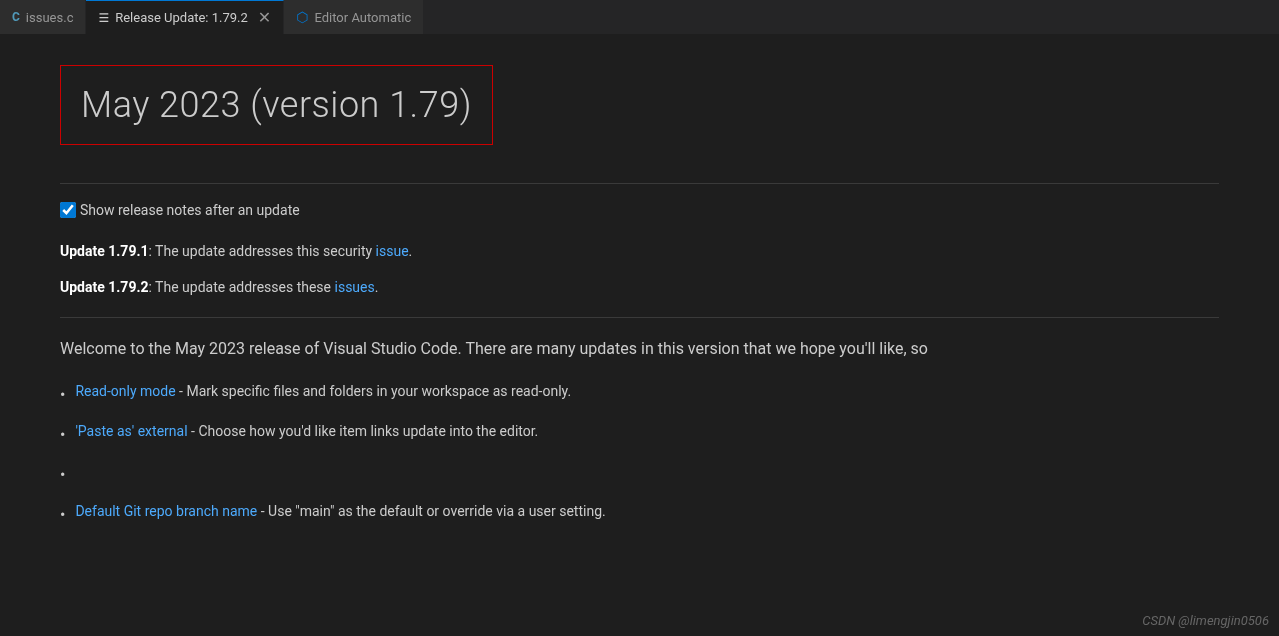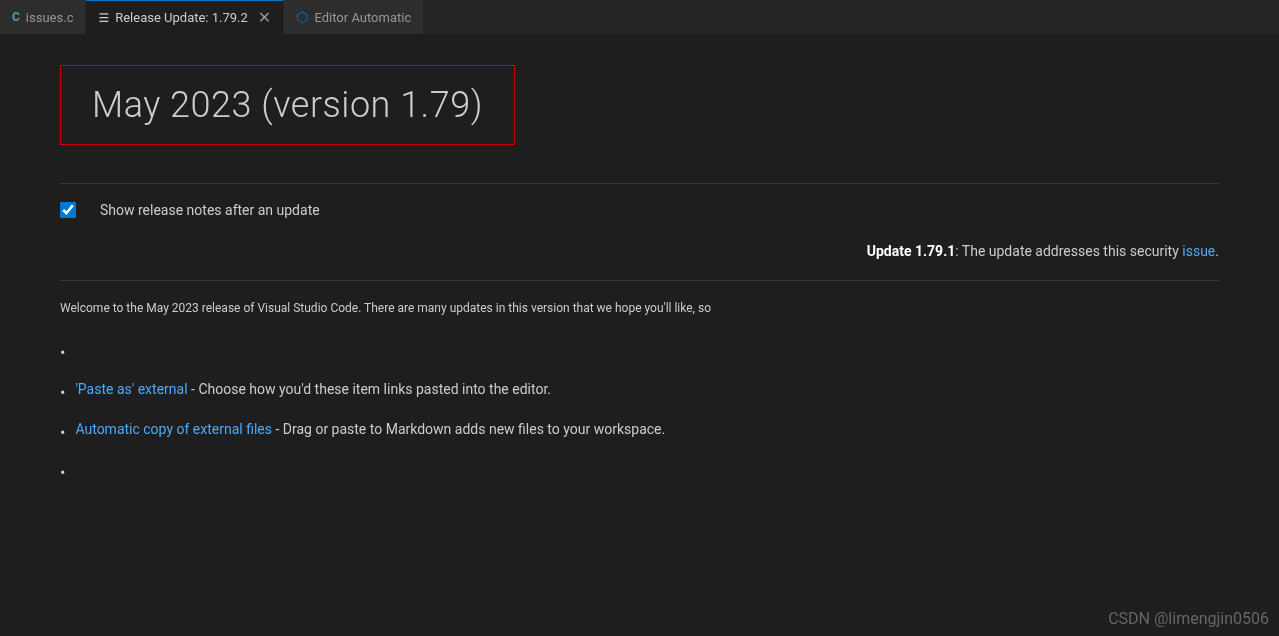--- a/index.html
+++ b/index.html
@@ -74,21 +74,21 @@
     
     .content {
       padding: 30px 60px;
       overflow-y: auto;
       height: calc(636px - 35px);
     }
 
     
     .title-box {
       border: 1.5px solid #cc0000;
-      padding: 18px 31px;
+      padding: 18px 20px;
       margin-bottom: 20px;
       display: inline-block;
       max-width: 560px;
     }
 
     .title-box h1 {
       font-size: 36px;
       font-weight: 300;
       color: #cccccc;
       letter-spacing: 0.5px;
@@ -98,21 +98,21 @@
     .divider {
       border: none;
       border-top: 1px solid #3a3a3a;
       margin: 18px 0;
     }
 
     
     .checkbox-row {
       display: flex;
       align-items: flex-end;
-      gap: 24px;
+      gap: 4px;
       margin-bottom: 22px;
     }
 
     .checkbox-row input[type="checkbox"] {
       width: 16px;
       height: 16px;
       accent-color: #0078d4;
       cursor: pointer;
     }
 
@@ -120,39 +120,38 @@
       color: #cccccc;
       font-size: 14px;
     }
 
     
     .update-note {
       margin-bottom: 14px;
       font-size: 14px;
       color: #cccccc;
       line-height: 1.6;
-      text-align: right;
     }
 
     .update-note strong {
       font-weight: 700;
       color: #ffffff;
     }
 
     .link {
       color: #4daafc;
       text-decoration: none;
       cursor: pointer;
     }
 
     
     .welcome-text {
       margin-top: 8px;
       margin-bottom: 20px;
-      font-size: 12px;
+      font-size: 16px;
       color: #cccccc;
       line-height: 1.6;
     }
 
     
     .bullet-list {
       list-style: none;
       padding: 0;
       margin: 0;
     }
@@ -171,22 +170,23 @@
       margin-right: 10px;
       margin-top: 2px;
       font-size: 16px;
     }
 
     
     .watermark {
       position: fixed;
       bottom: 8px;
       right: 10px;
-      font-size: 16px;
+      font-size: 13px;
       color: #666666;
+      font-style: italic;
     }
   </style>
 </head>
 <body>
 
 <div class="tab-bar">
   <div class="tab">
     <span class="tab-icon-c">C</span>
     <span>issues.c</span>
   </div>
@@ -215,43 +215,49 @@
     <input type="checkbox" checked="" style="">
     <span class="checkbox-label">Show release notes after an update</span>
   </div>
 
   
   <p class="update-note">
     <strong>Update 1.79.1</strong><span>: The update addresses this security </span><a class="link">issue</a><span>.</span>
   </p>
 
   
+  <p class="update-note">
+    <strong>Update 1.79.2</strong><span>: The update addresses these </span><a class="link">issues</a><span>.</span>
+  </p>
 
   <hr class="divider">
 
   
   <p class="welcome-text">Welcome to the May 2023 release of Visual Studio Code. There are many updates in this version that we hope you'll like, so</p>
 
   
   <ul class="bullet-list">
     <li>
       <span class="bullet-dot">•</span>
-    </li>
-    <li>
-      <span class="bullet-dot">•</span>
       <span>
-        <a class="link">'Paste as' external</a><span> - Choose how you'd these item links pasted into the editor.</span>
+        <a class="link">Read-only mode</a><span> - Mark specific files and folders in your workspace as read-only.</span>
       </span>
     </li>
     <li>
       <span class="bullet-dot">•</span>
       <span>
-        <a class="link">Automatic copy of external files</a><span> - Drag or paste to Markdown adds new files to your workspace.</span>
+        <a class="link">'Paste as' external</a><span> - Choose how you'd like item links update into the editor.</span>
       </span>
     </li>
     <li>
       <span class="bullet-dot">•</span>
     </li>
+    <li>
+      <span class="bullet-dot">•</span>
+      <span>
+        <a class="link">Default Git repo branch name</a><span> - Use "main" as the default or override via a user setting.</span>
+      </span>
+    </li>
   </ul>
 
 </div>
 
 <div class="watermark">CSDN @limengjin0506</div>
 
 </body></html>

